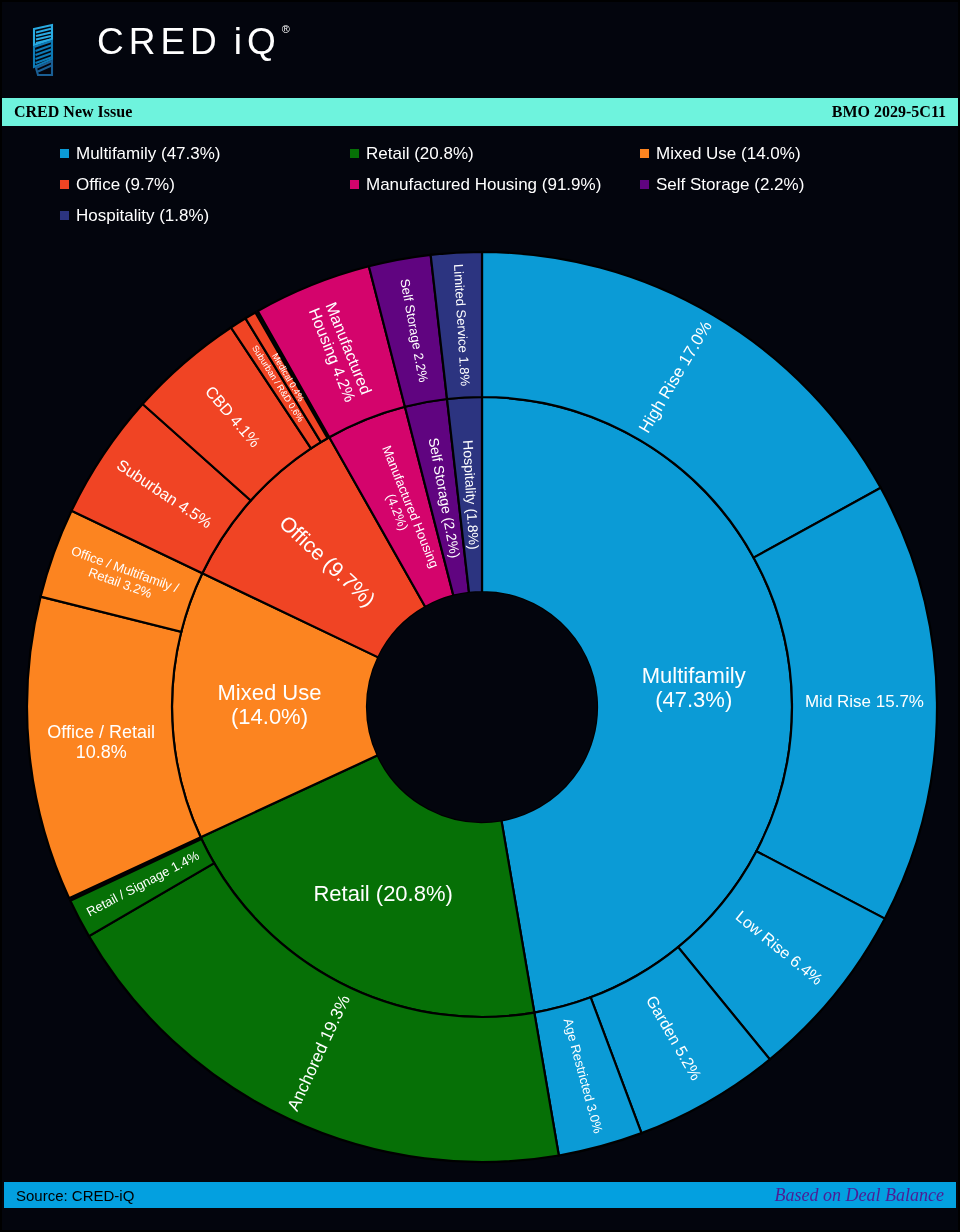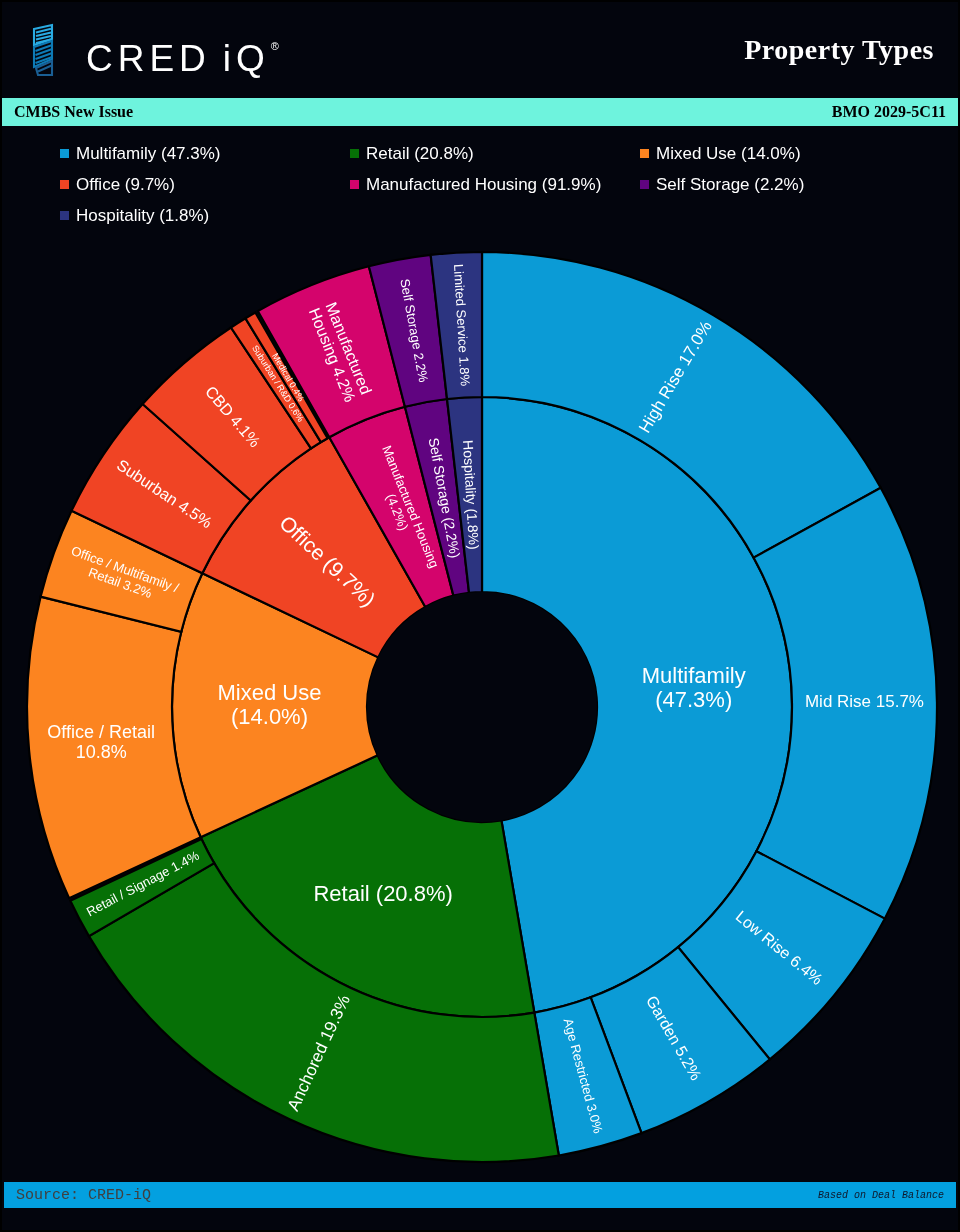--- a/index.html
+++ b/index.html
@@ -29,22 +29,22 @@
     height: 96px;
     display: flex;
     align-items: center;
     justify-content: space-between;
     padding: 0 24px 0 22px;
     box-sizing: border-box;
     background: #03050d;
   }
   .brand {
     display: flex;
-    align-items: flex-end;
-    gap: 16px;
+    align-items: flex-start;
+    gap: 27px;
   }
   .logo-mark {
     width: 46px;
     height: 54px;
     display: block;
   }
   .wordmark {
     display: flex;
     align-items: flex-start;
     color: #ffffff;
@@ -138,28 +138,28 @@
     bottom: 22px;
     height: 26px;
     background: #03a0e0;
     display: flex;
     align-items: center;
     justify-content: space-between;
     padding: 0 12px;
     box-sizing: border-box;
   }
   .footer .src {
-    color: #404040;
-    font-family: Liberation Mono, monospace;
+    color: #000000;
+    font-family: Liberation Sans, sans-serif;
     font-size: 15px;
   }
   .footer .basis {
-    color: #0f172a;
-    font-family: Liberation Mono, monospace;
-    font-size: 10px;
+    color: #4c1d95;
+    font-family: Liberation Serif, serif;
+    font-size: 18px;
     font-style: italic;
   }
 </style>
 </head>
 <body>
 
 <div id="page">
 
   <div class="header">
     <div class="brand">
@@ -183,25 +183,24 @@
           <path d="M14 48.5 L27.5 42.5"></path>
         </g>
       </svg>
       <div class="wordmark">
         <span>CRED</span>
         <span style="width:12px"></span>
         <span>iQ</span>
         <span class="reg">®</span>
       </div>
     </div>
-    <div class="page-title">Property Types</div>
   </div>
 
   <div class="subbar">
-    <span>CMBS New Issue</span>
+    <span>CRED New Issue</span>
     <span>BMO 2029-5C11</span>
   </div>
 
   <div class="legend">
     <div class="legend-row">
       <div class="legend-item" style="width:290px">
         <span class="legend-swatch" style="background:#0b9bd6"></span>
         <span>Multifamily (47.3%)</span>
       </div>
       <div class="legend-item" style="width:290px">

